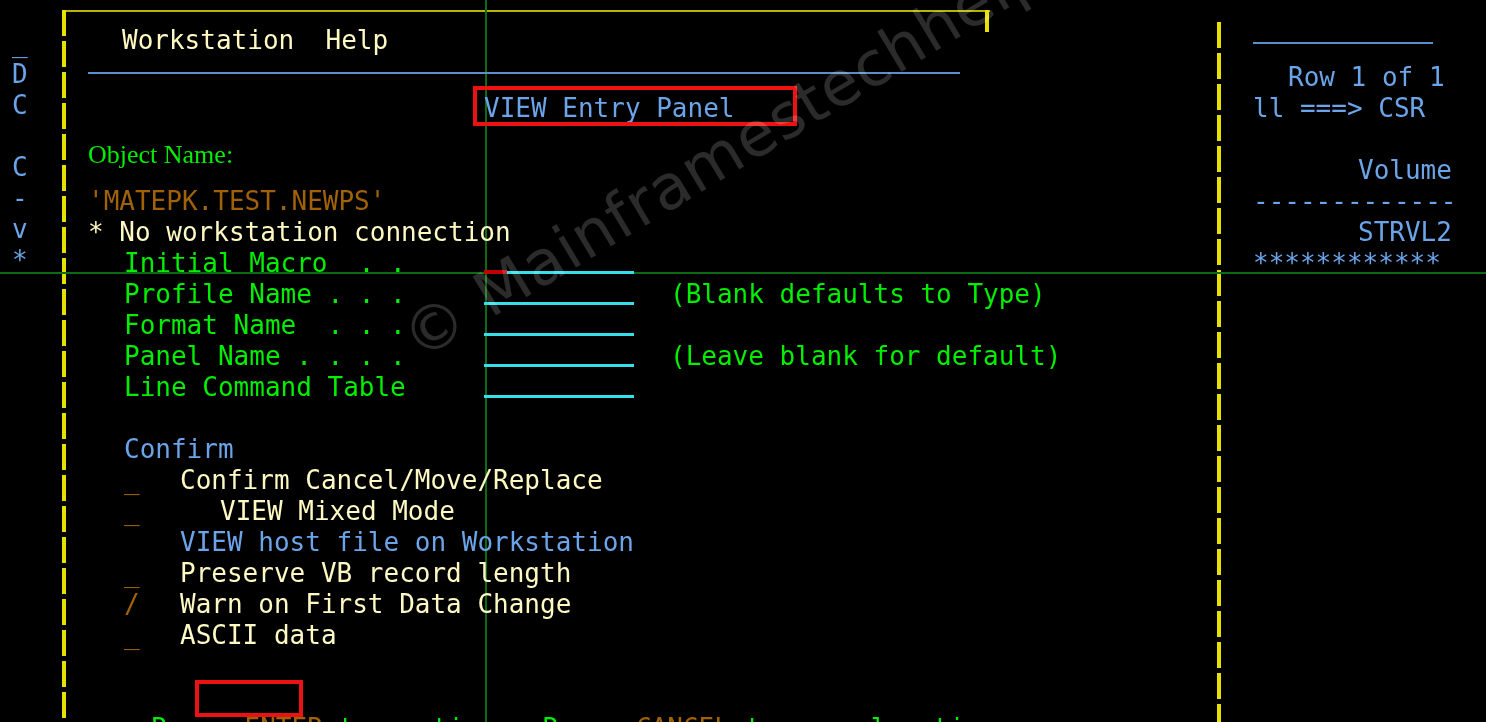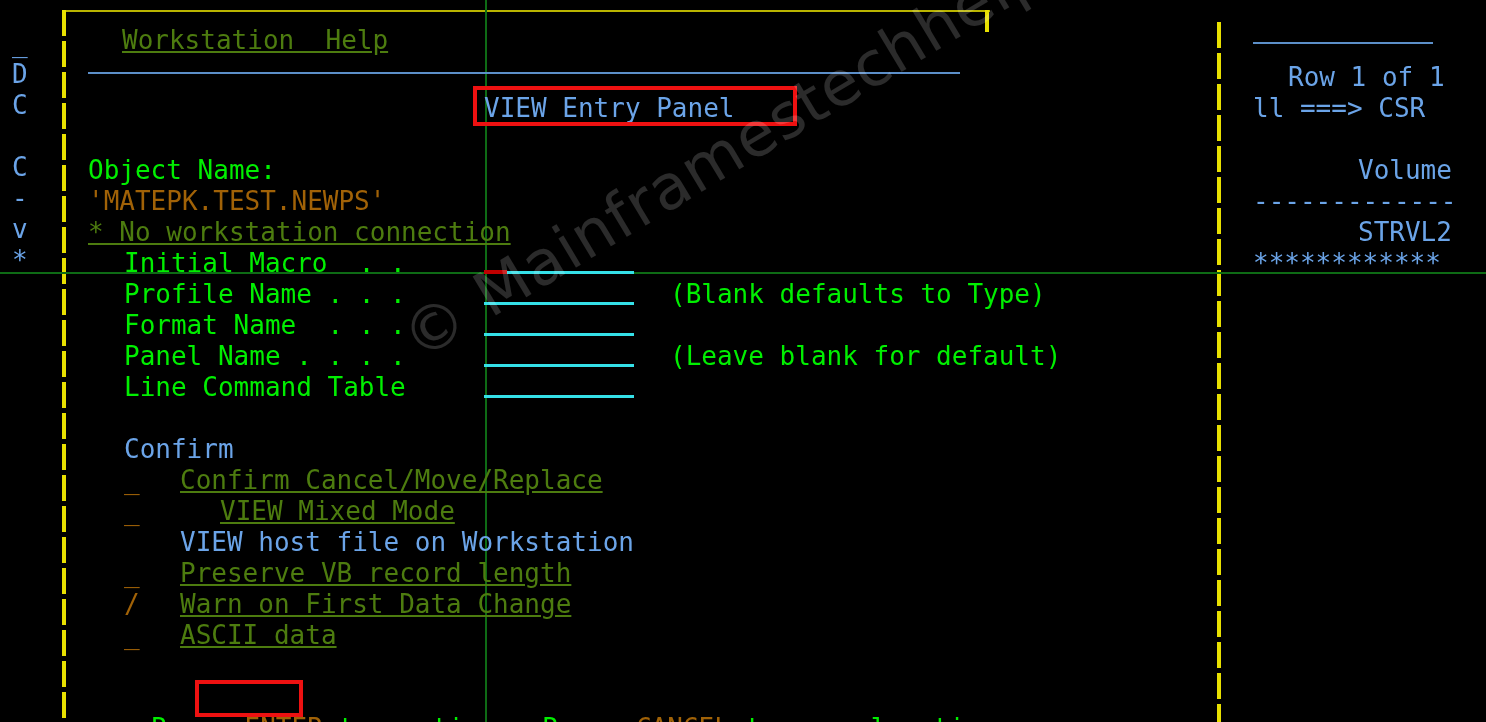--- a/index.html
+++ b/index.html
@@ -25,21 +25,21 @@
 
   
   .cell {
     position: absolute;
     white-space: pre;
     font-family: "DejaVu Sans Mono", monospace;
     font-size: 26px;
     line-height: 31px;
   }
 
-  .c-white   { color: #4d7c0f; text-decoration: underline; }
+  .c-white   { color: #fef9c3; }
   .c-green   { color: #00ef00; }
   .c-cyan    { color: #a16207; }
   .c-blue    { color: #6ba4e8; }
 
   
   .hline { position: absolute; height: 2px; }
 
   .rule-blue   { background: #5c8fc9; }
   .rule-cyan   { background: #35e0e8; height: 3px; }
   .rule-red    { background: #c00000; height: 4px; }
@@ -118,21 +118,21 @@
     <div class="cell c-blue" style="left:12px; top:214px;">v</div>
     <div class="cell c-blue" style="left:12px; top:245px;">*</div>
   </div>
 
   <div class="cell c-white" style="left:122px; top:25px;">Workstation  Help</div>
   <div class="hline rule-blue" style="left:88px; top:72px; width:872px;"></div>
 
   <div class="cell c-blue" style="left:484px; top:93px;">VIEW Entry Panel</div>
   <div class="hlbox" style="left:473px; top:86px; width:324px; height:40px;"></div>
 
-  <div class="cell c-green" style="left:88px; top:155px;">Object Name:</div>
+  <div class="cell c-green" style="left:88px; top:139px;font-family:Liberation Serif, serif;">Object Name:</div>
   <div class="cell c-cyan" style="left:88px; top:186px;">'MATEPK.TEST.NEWPS'</div>
   <div class="cell c-white" style="left:88px; top:217px;">* No workstation connection</div>
 
   <div>
 
     <div class="cell c-green" style="left:124px; top:248px;">Initial Macro  . .</div>
     <div class="rule-cyan hline" style="left:484px; top:271px; width:150px;"></div>
     <div class="rule-red hline" style="left:484px; top:270px; width:23px;"></div>
 
     <div class="cell c-green" style="left:124px; top:279px;">Profile Name . . .</div>

